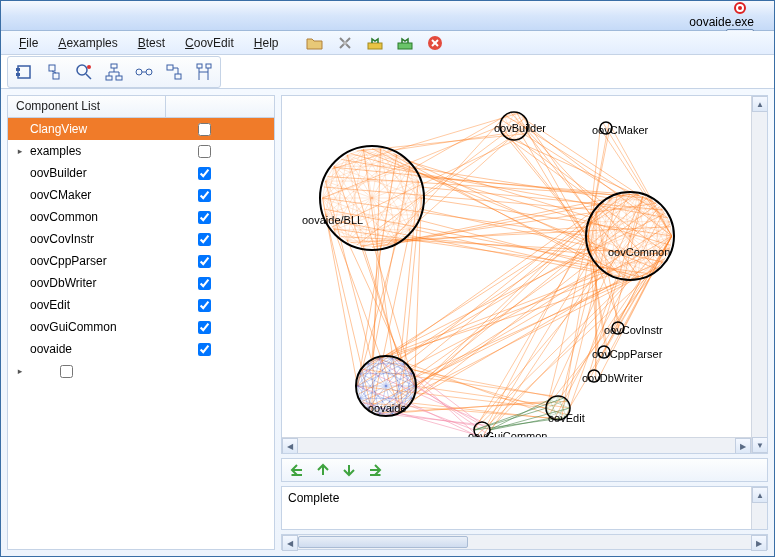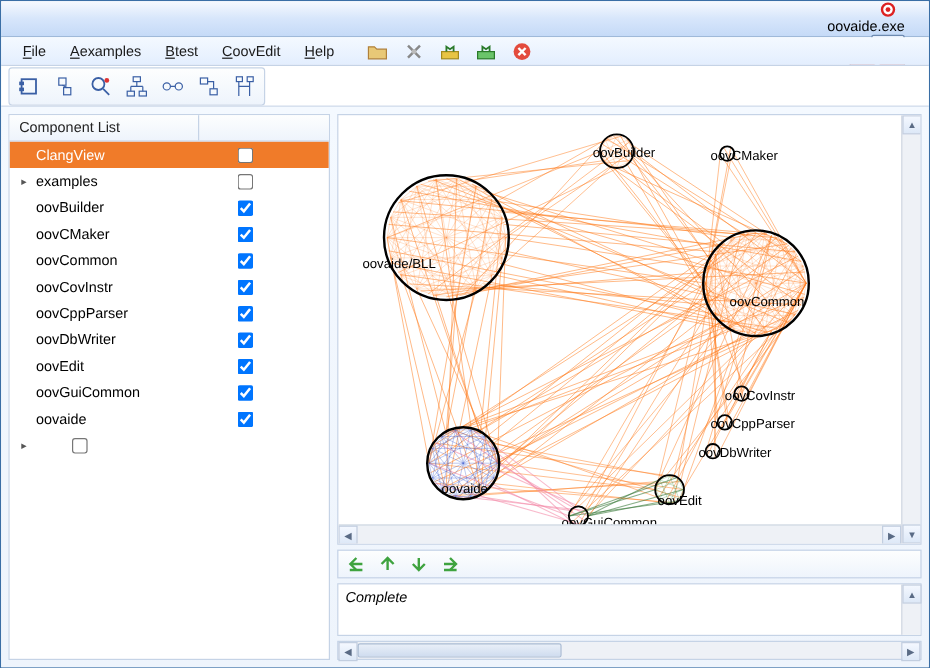--- a/index.html
+++ b/index.html
@@ -164,21 +164,20 @@
     display:flex; align-items:center; gap:8px;
     padding:0 6px;
   }
   .nav-icon { width:18px; height:18px; display:flex;align-items:center;justify-content:center;cursor:pointer;}
   .status-panel {
     height:44px;
     border:1px solid #c5d3e6;
     background:#fff;
     position:relative;
     display:flex;
-    font-style:italic;
   }
   .status-text {
     padding:4px 6px;
     flex:1;
   }
   .status-scroll-v {
     width:16px;
     background:#eef1f6; border-left:1px solid #d0d7e2;
   }
   .bottom-scroll {

